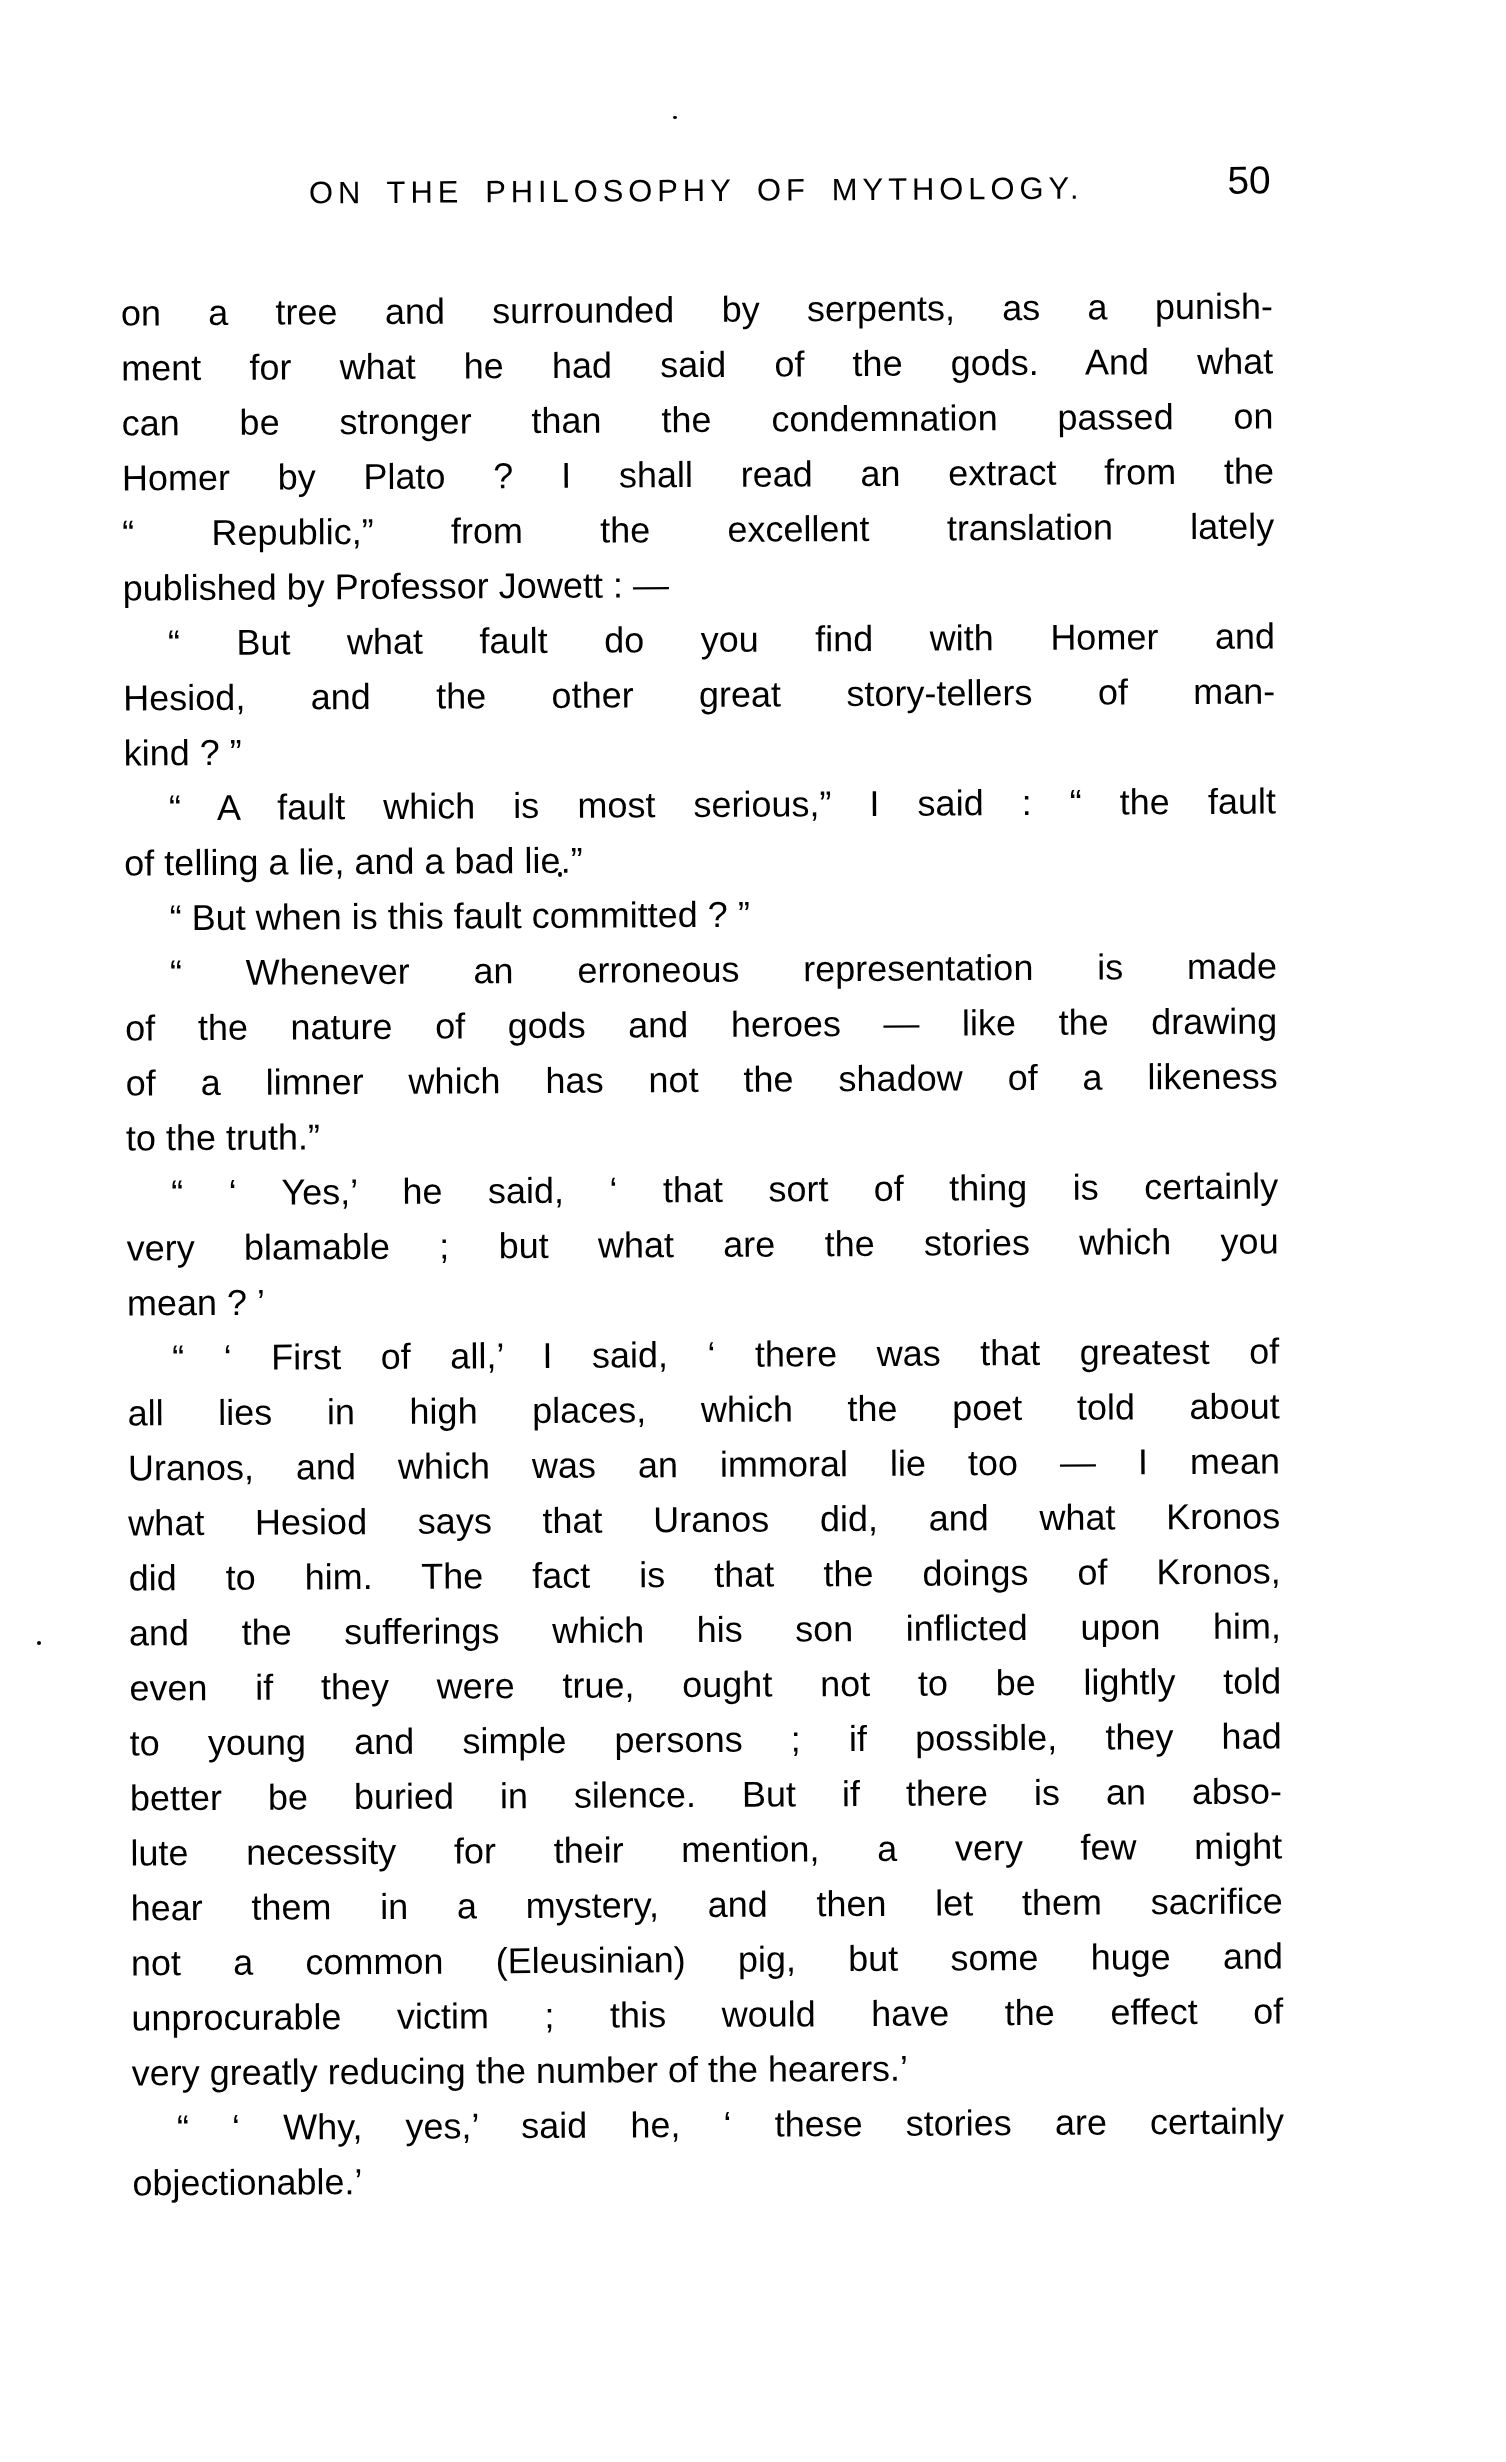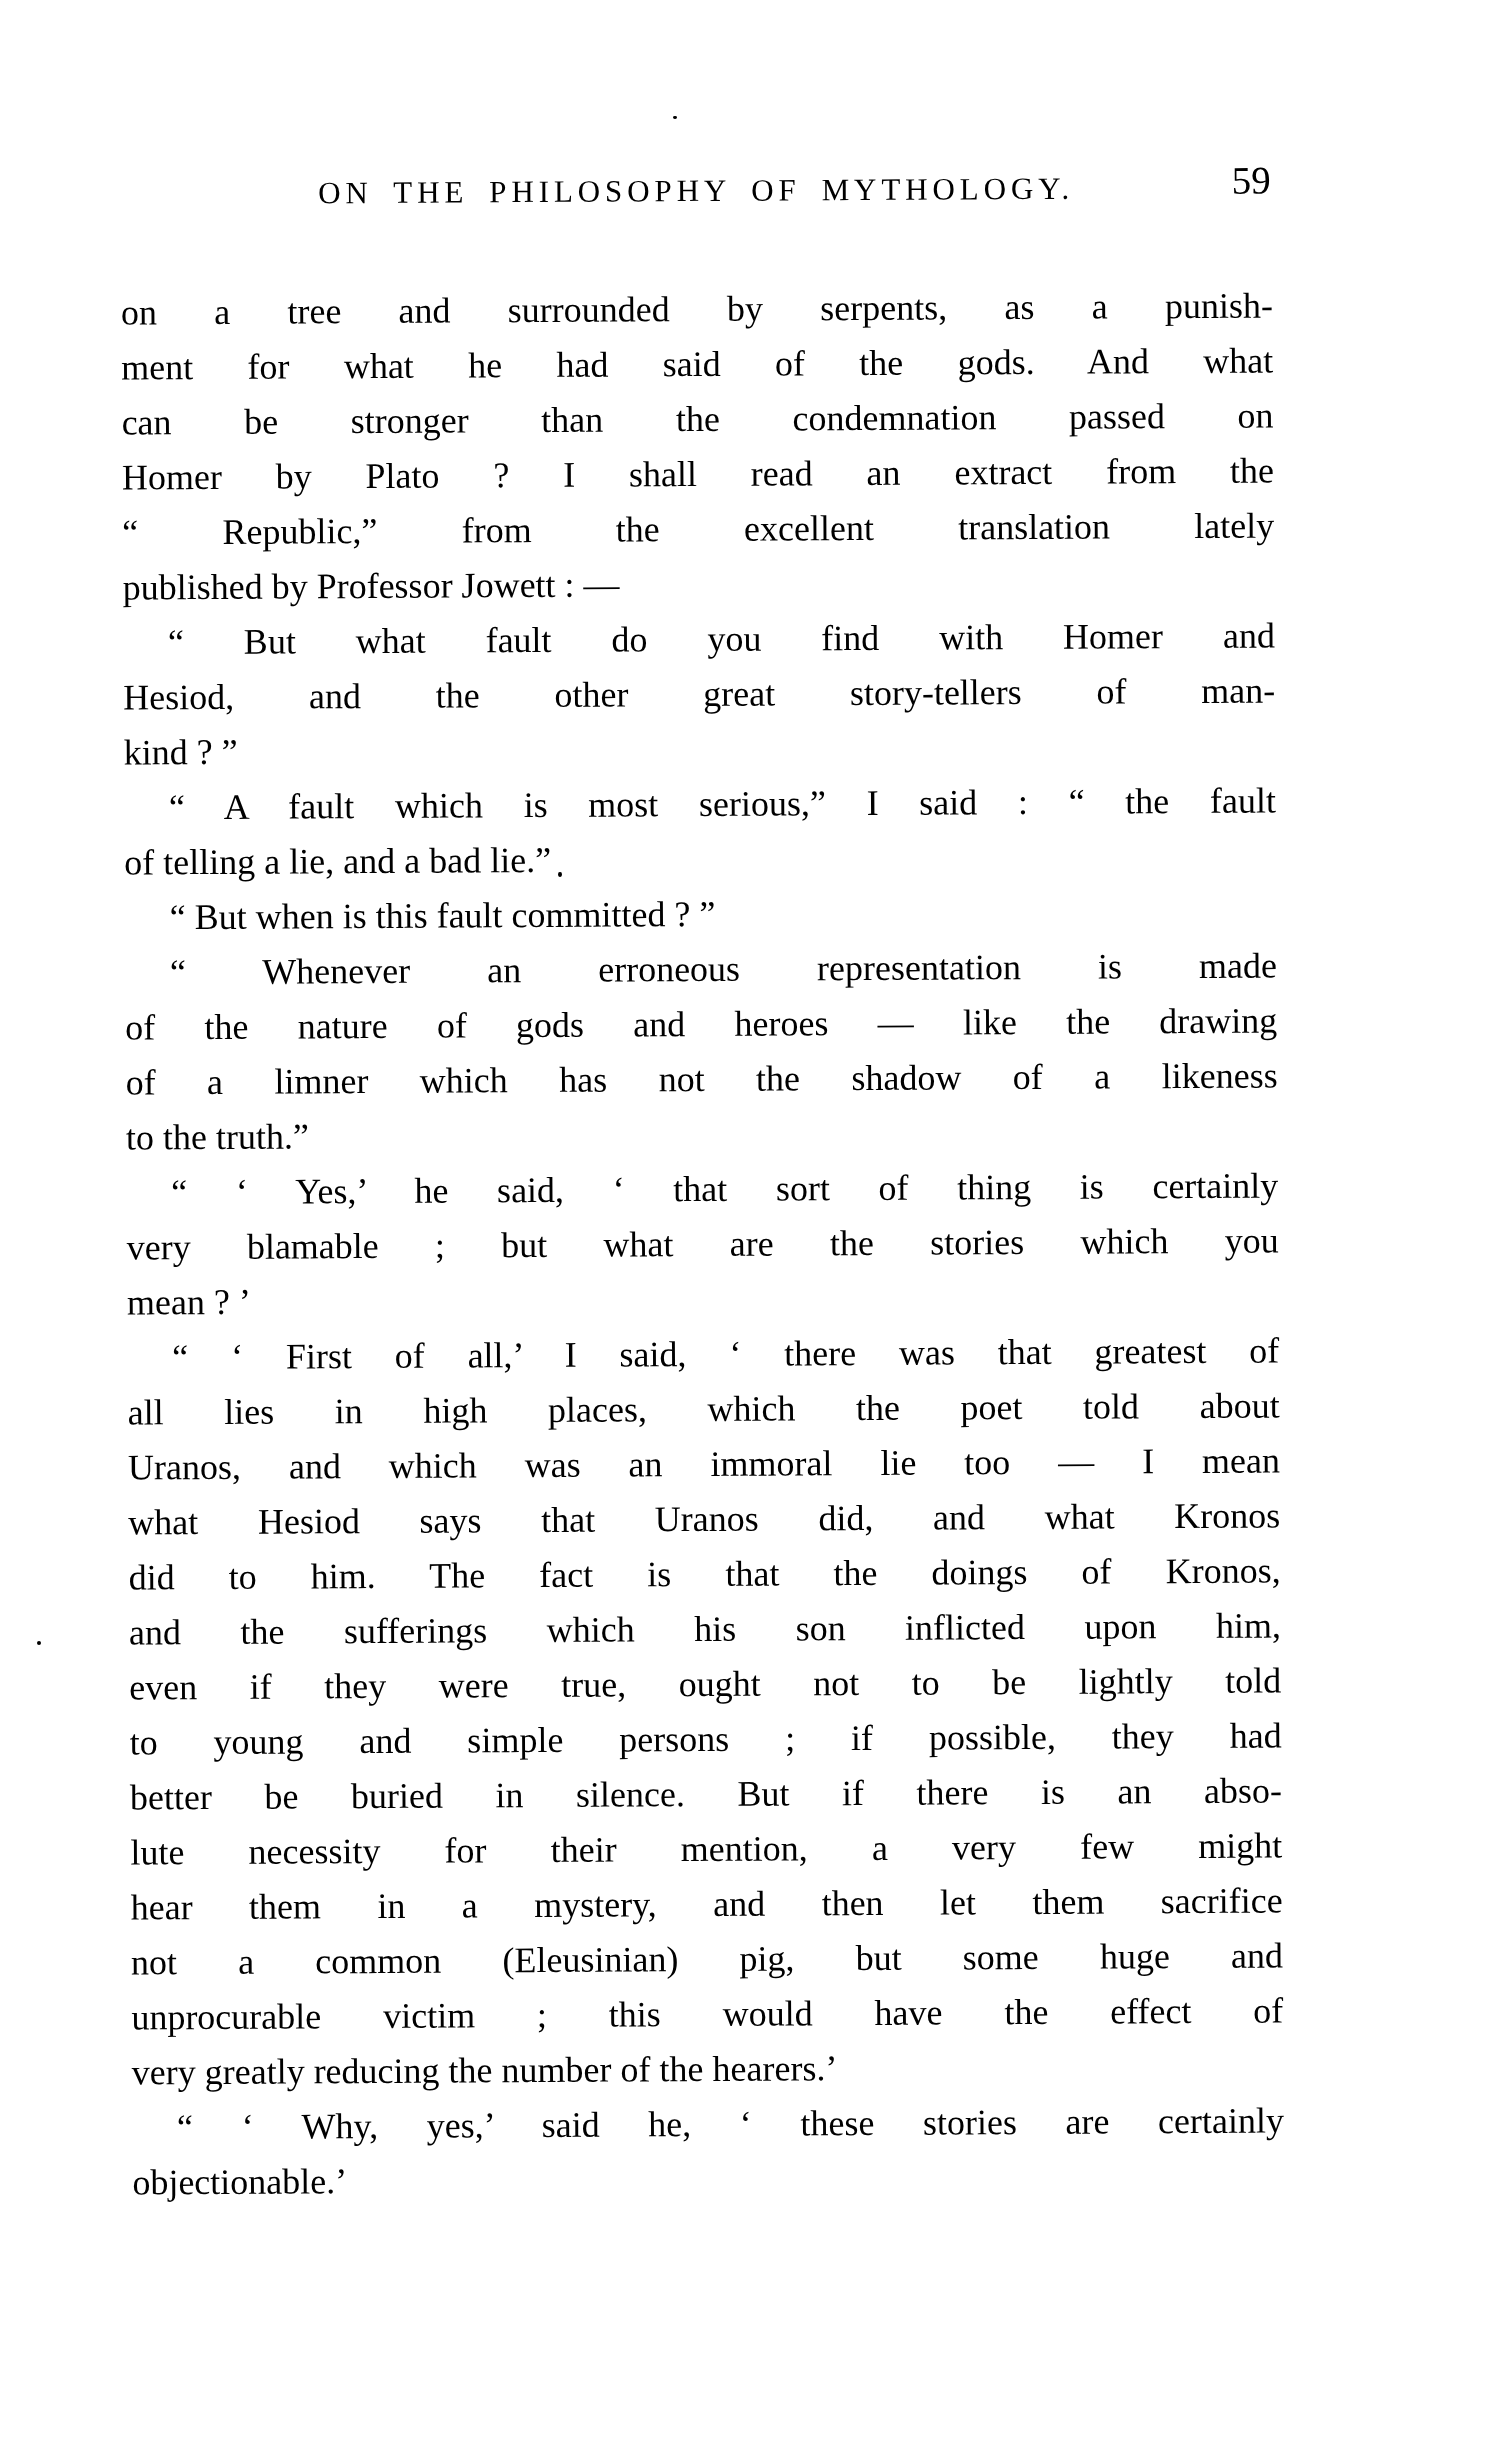--- a/index.html
+++ b/index.html
@@ -6,21 +6,21 @@
     margin: 0;
     padding: 0;
     background: #ffffff;
   }
   .page {
     position: relative;
     width: 1506px;
     height: 2462px;
     background: #ffffff;
     color: #000000;
-    font-family: Liberation Serif, serif;
+    font-family: Liberation Sans, sans-serif;
     overflow: hidden;
   }
   .content {
     position: absolute;
     left: 119px;
     top: 0;
     width: 1152px;
     height: 2462px;
     transform: rotate(-0.35deg);
     transform-origin: 50% 0;
@@ -78,21 +78,21 @@
 <body>
 
 <div class="page">
   <div class="speck speck-1"></div>
   <div class="speck speck-2"></div>
   <div class="speck speck-3"></div>
 
   <div class="content">
     <div class="running-head">
       <span>ON THE PHILOSOPHY OF MYTHOLOGY.</span>
-      <span class="page-num">59</span>
+      <span class="page-num">50</span>
     </div>
 
     <div class="body-text">
         <div class="para">
           <div class="line">on a tree and surrounded by serpents, as a punish-</div>
           <div class="line">ment for what he had said of the gods.  And what</div>
           <div class="line">can be stronger than the condemnation passed on</div>
           <div class="line">Homer by Plato ?  I shall read an extract from the</div>
           <div class="line">“ Republic,” from the excellent translation lately</div>
           <div class="line last">published by Professor Jowett : —</div>

